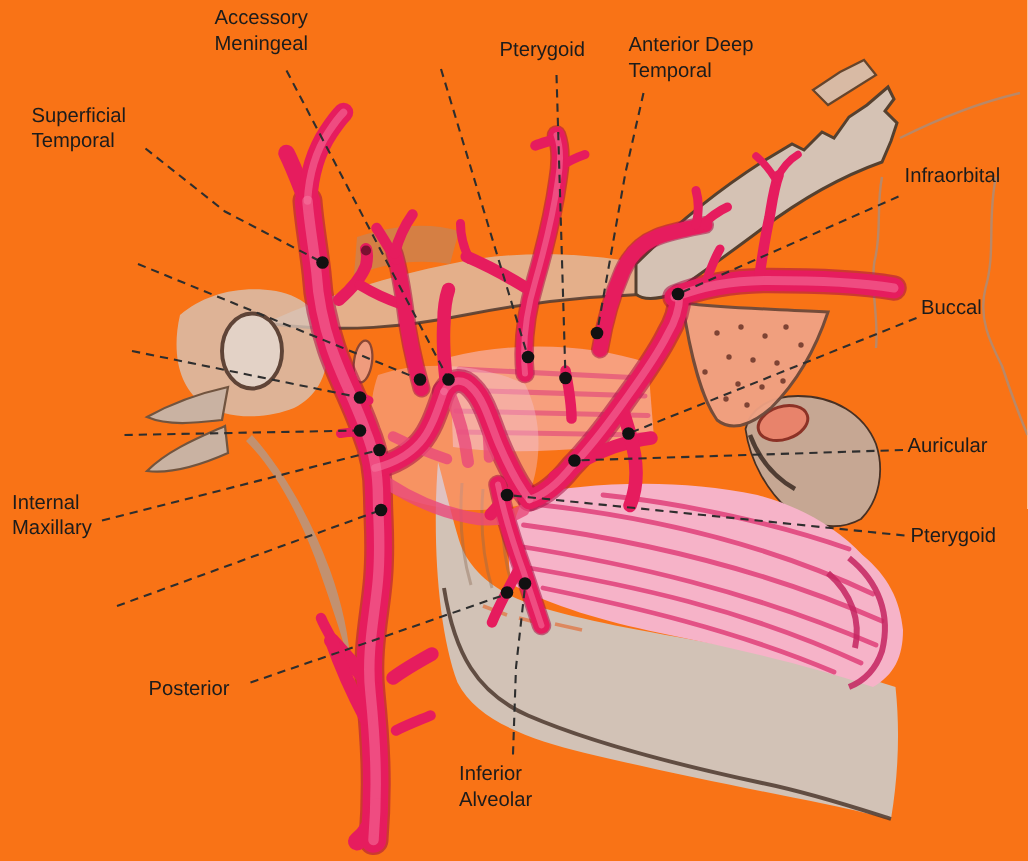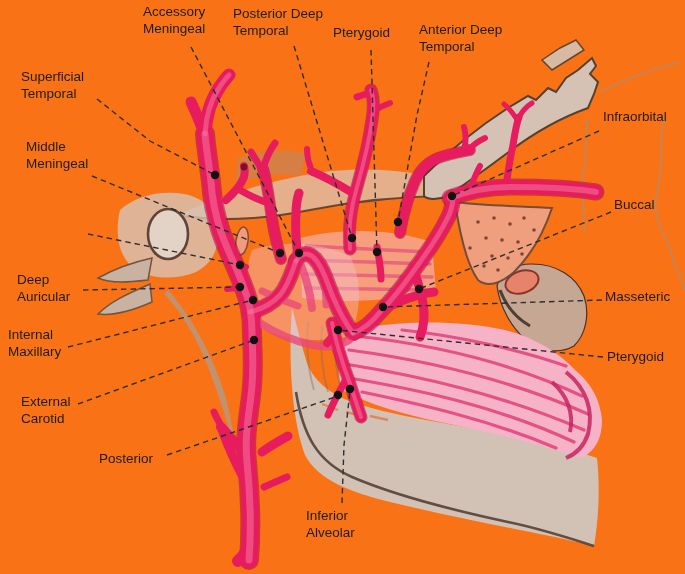--- a/index.html
+++ b/index.html
@@ -273,28 +273,24 @@
     <circle class="dot" cx="383" cy="307" r="4.2"></circle>
     <circle class="dot" cx="253" cy="300" r="4.2"></circle>
     <circle class="dot" cx="338" cy="330" r="4.2"></circle>
     <circle class="dot" cx="254" cy="340" r="4.2"></circle>
     <circle class="dot" cx="338" cy="395" r="4.2"></circle>
     <circle class="dot" cx="350" cy="389" r="4.2"></circle>
   </g>
 </svg>
 
 <div class="lbl l-accessory-meningeal">Accessory Meningeal</div>
-<div class="lbl l-posterior-deep-temporal">Posterior Deep Temporal</div>
 <div class="lbl l-pterygoid-superior nowrap">Pterygoid</div>
 <div class="lbl l-anterior-deep-temporal">Anterior Deep Temporal</div>
 <div class="lbl l-superficial-temporal">Superficial Temporal</div>
 <div class="lbl l-infraorbital nowrap">Infraorbital</div>
-<div class="lbl l-middle-meningeal">Middle Meningeal</div>
 <div class="lbl l-buccal nowrap">Buccal</div>
-<div class="lbl l-deep-auricular">Deep Auricular</div>
-<div class="lbl l-masseteric nowrap">Masseteric</div>
+<div class="lbl l-masseteric nowrap">Auricular</div>
 <div class="lbl l-internal-maxillary">Internal Maxillary</div>
 <div class="lbl l-pterygoid-inferior nowrap">Pterygoid</div>
-<div class="lbl l-external-carotid">External Carotid</div>
 <div class="lbl l-mylohyoid nowrap">Posterior</div>
 <div class="lbl l-inferior-alveolar">Inferior Alveolar</div>
 
 </div>
 
 </body></html>

